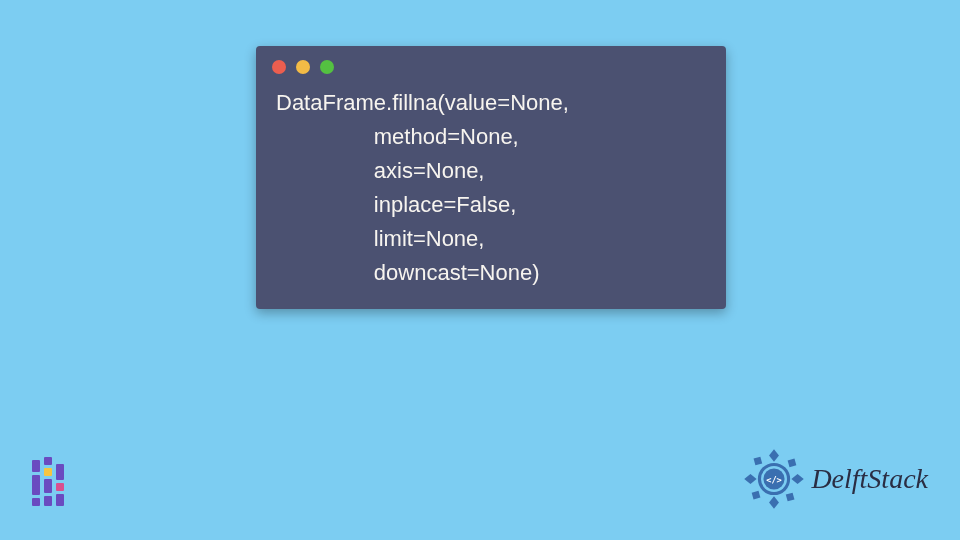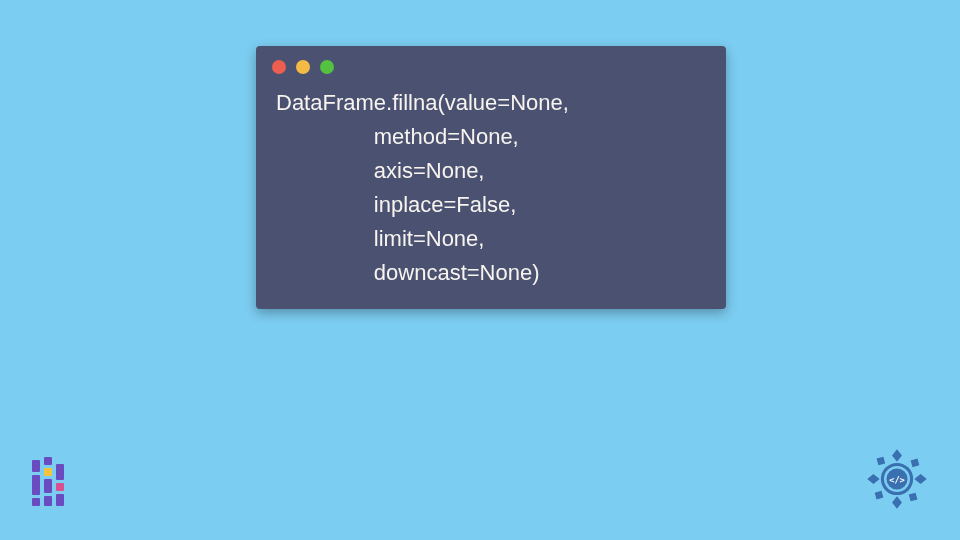--- a/index.html
+++ b/index.html
@@ -132,13 +132,14 @@
         <polygon points="83,17 86,28 75,31 72,20"></polygon>
         <polygon points="17,83 14,72 25,69 28,80"></polygon>
         <polygon points="83,83 72,86 69,75 80,72"></polygon>
       </g>
       <circle cx="50" cy="50" r="26" fill="#3a6fb0"></circle>
       <circle cx="50" cy="50" r="21" fill="#7ccdf2"></circle>
       <circle cx="50" cy="50" r="17" fill="#3a6fb0"></circle>
       <text x="50" y="56" text-anchor="middle" font-size="14" fill="#ffffff" font-family="monospace" font-weight="bold">&lt;/&gt;</text>
     </svg>
   </div>
+  <div class="brand-text">DelftStack</div>
 </div>
 
 </body></html>

